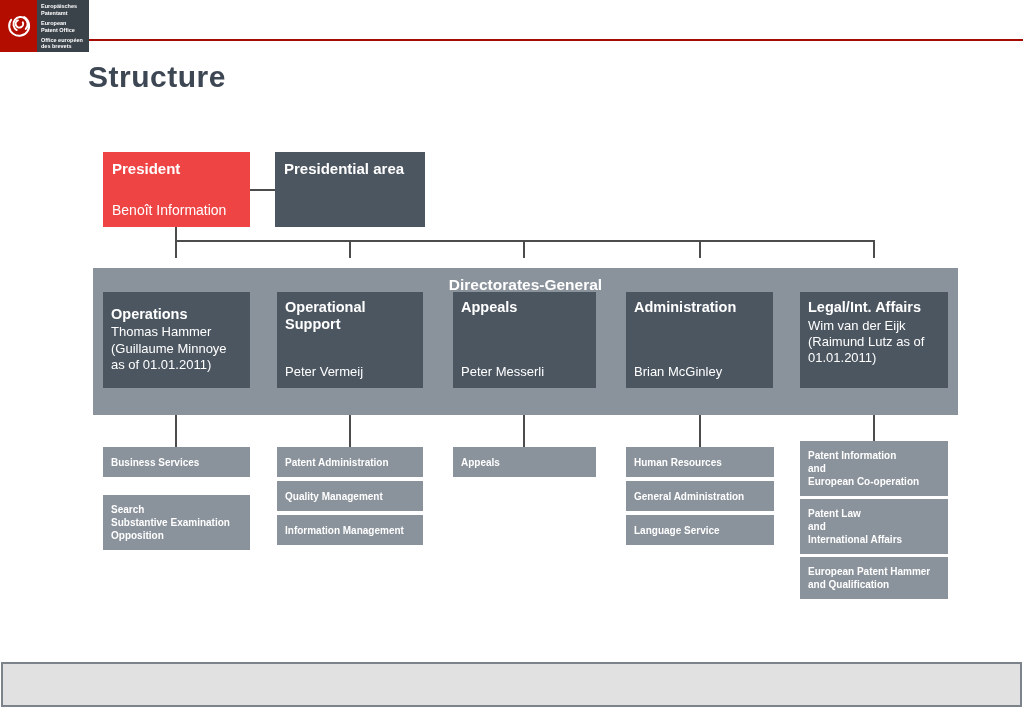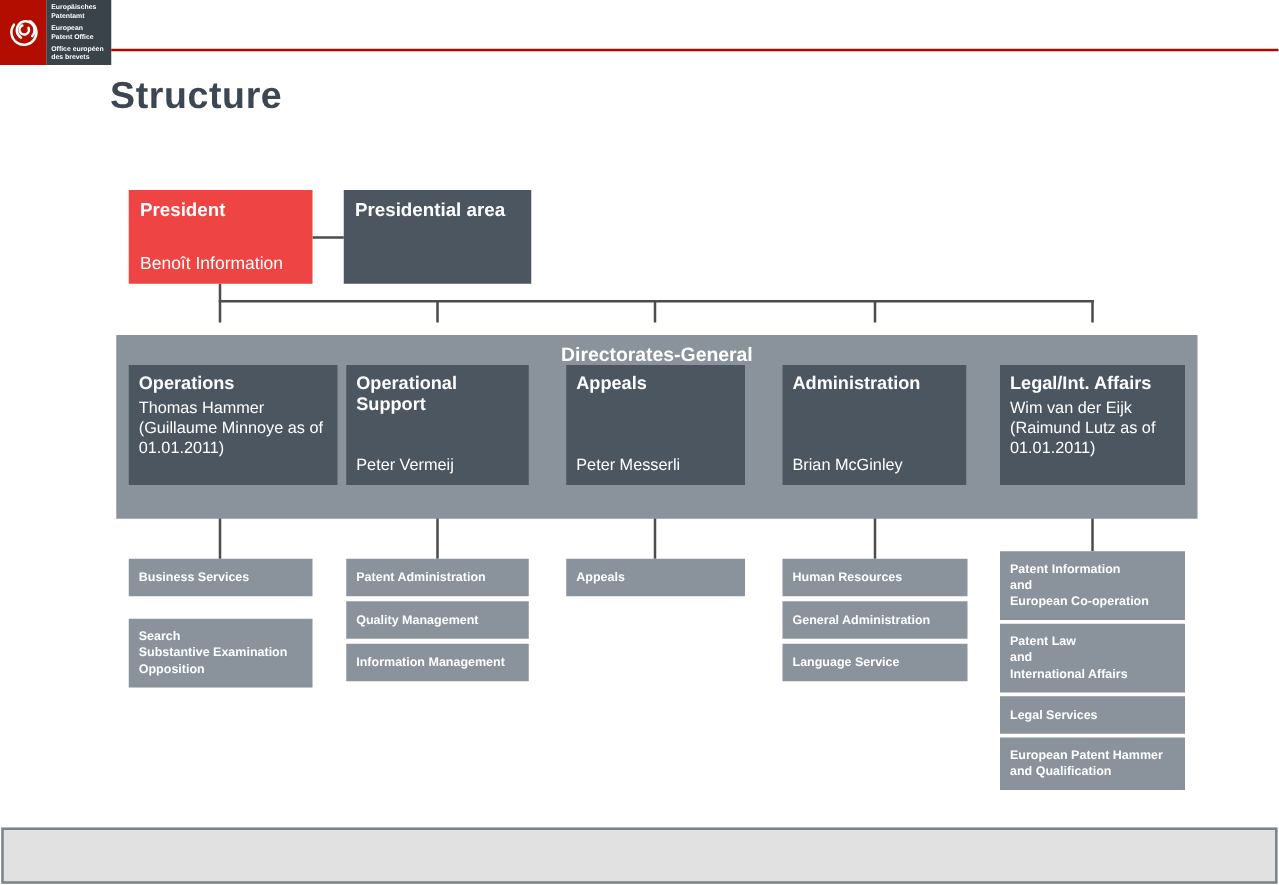--- a/index.html
+++ b/index.html
@@ -57,21 +57,21 @@
     position:absolute; left:0; top:8px; width:100%;
     text-align:center; color:#ffffff; font-size:15.5px; font-weight:bold;
   }
   .dg-box {
     position:absolute; top:292px; height:96px;
     background:#4c5661; color:#fff; padding:7px 8px 8px 8px;
     display:flex; flex-direction:column; font-size:13px; line-height:1.25;
   }
   .dg-box .dg-title { font-size:14.5px; font-weight:bold; line-height:1.15; margin-bottom:2px; }
   .dg-box .person-bottom { margin-top:auto; }
-  .dg-1 { left:103px; width:167px; }
+  .dg-1 { left:103px; width:147px;justify-content:center; }
   .dg-2 { left:277px; width:146px; }
   .dg-3 { left:453px; width:143px; }
   .dg-4 { left:626px; width:147px; }
   .dg-5 { left:800px; width:148px; }
 
   
   .col { position:absolute; display:flex; flex-direction:column; }
   .col-1 { left:103px; top:447px; width:147px; gap:18px; }
   .col-2 { left:277px; top:447px; width:146px; gap:4px; }
   .col-3 { left:453px; top:447px; width:143px; gap:4px; }
@@ -184,20 +184,19 @@
     <div class="unit-box pre">General Administration</div>
     <div class="unit-box pre">Language Service</div>
   </div>
   <div class="col col-5">
     <div class="unit-box pre">Patent Information
 and
 European Co-operation</div>
     <div class="unit-box pre">Patent Law
 and
 International Affairs</div>
-    <div class="unit-box pre">Legal Services</div>
     <div class="unit-box pre">European Patent Hammer
 and Qualification</div>
   </div>
 
   <div class="footer-bar"></div>
 
 </div>
 
 </body></html>

